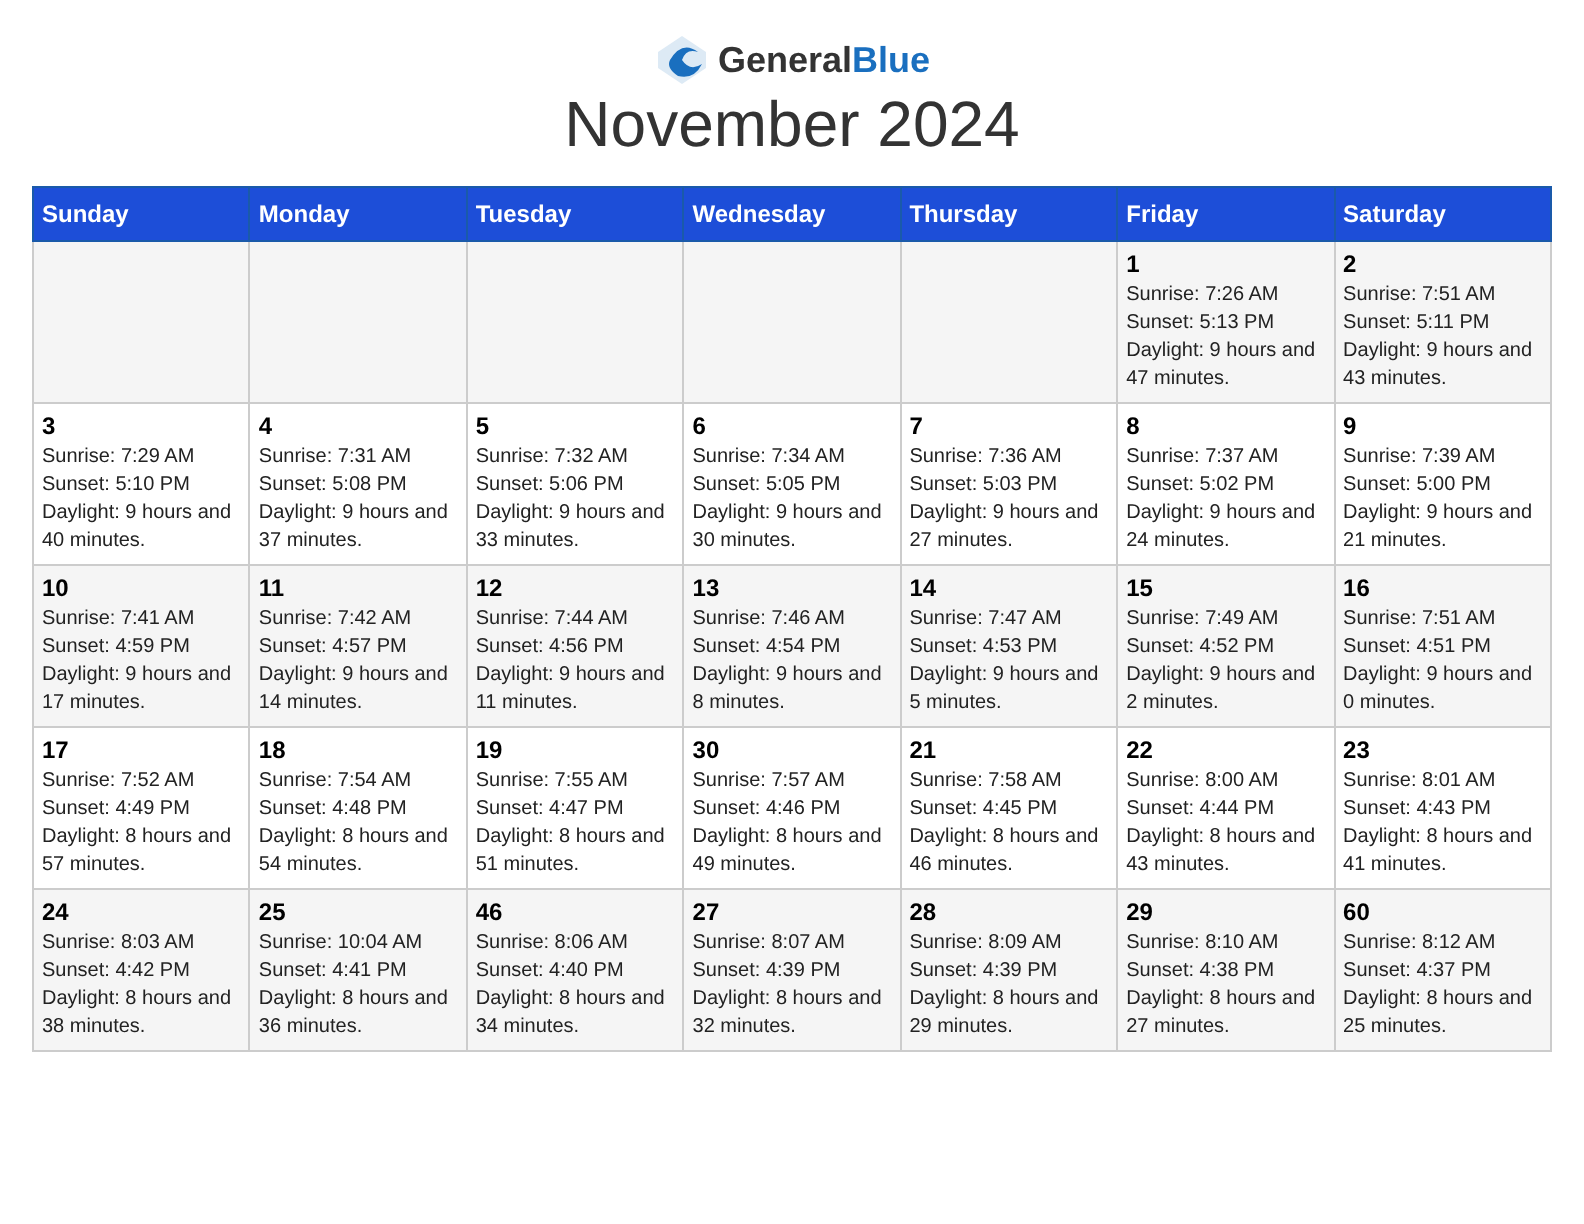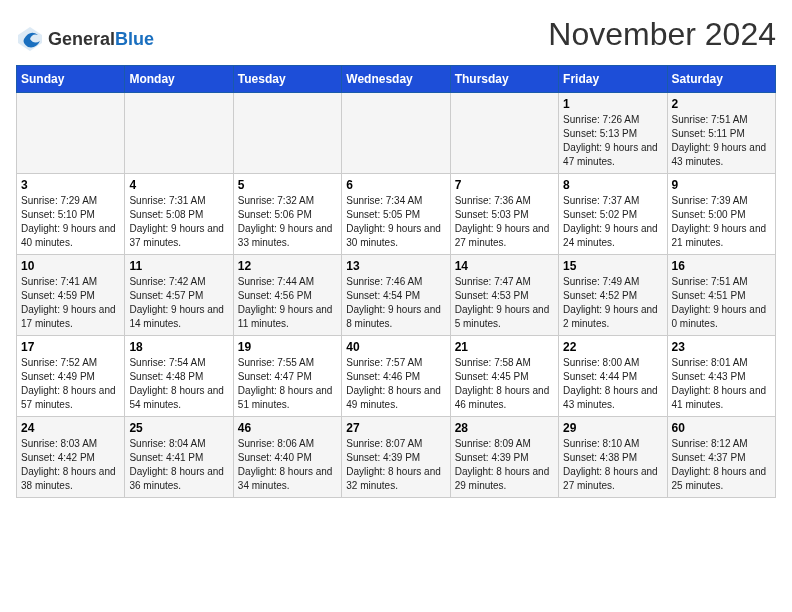--- a/index.html
+++ b/index.html
@@ -6,22 +6,23 @@
     body {
       font-family: Arial, sans-serif;
       background: #fff;
       width: 792px;
       min-height: 612px;
       padding: 16px;
     }
     .header-area {
       display: flex;
       justify-content: space-between;
-      align-items: flex-end;
+      align-items: center;
       margin-bottom: 12px;
+      flex-direction: column;
     }
     .logo {
       display: flex;
       align-items: center;
       gap: 4px;
     }
     .logo-icon {
       width: 28px;
       height: 28px;
     }
@@ -232,21 +233,21 @@
 Sunset: 4:48 PM
 Daylight: 8 hours and 54 minutes.</div>
         </td>
         <td>
           <span class="day-number">19</span>
           <div class="day-info">Sunrise: 7:55 AM
 Sunset: 4:47 PM
 Daylight: 8 hours and 51 minutes.</div>
         </td>
         <td>
-          <span class="day-number">40</span>
+          <span class="day-number">30</span>
           <div class="day-info">Sunrise: 7:57 AM
 Sunset: 4:46 PM
 Daylight: 8 hours and 49 minutes.</div>
         </td>
         <td>
           <span class="day-number">21</span>
           <div class="day-info">Sunrise: 7:58 AM
 Sunset: 4:45 PM
 Daylight: 8 hours and 46 minutes.</div>
         </td>
@@ -265,21 +266,21 @@
       </tr>
       <tr>
         <td>
           <span class="day-number">24</span>
           <div class="day-info">Sunrise: 8:03 AM
 Sunset: 4:42 PM
 Daylight: 8 hours and 38 minutes.</div>
         </td>
         <td>
           <span class="day-number">25</span>
-          <div class="day-info">Sunrise: 8:04 AM
+          <div class="day-info">Sunrise: 10:04 AM
 Sunset: 4:41 PM
 Daylight: 8 hours and 36 minutes.</div>
         </td>
         <td>
           <span class="day-number">46</span>
           <div class="day-info">Sunrise: 8:06 AM
 Sunset: 4:40 PM
 Daylight: 8 hours and 34 minutes.</div>
         </td>
         <td>

